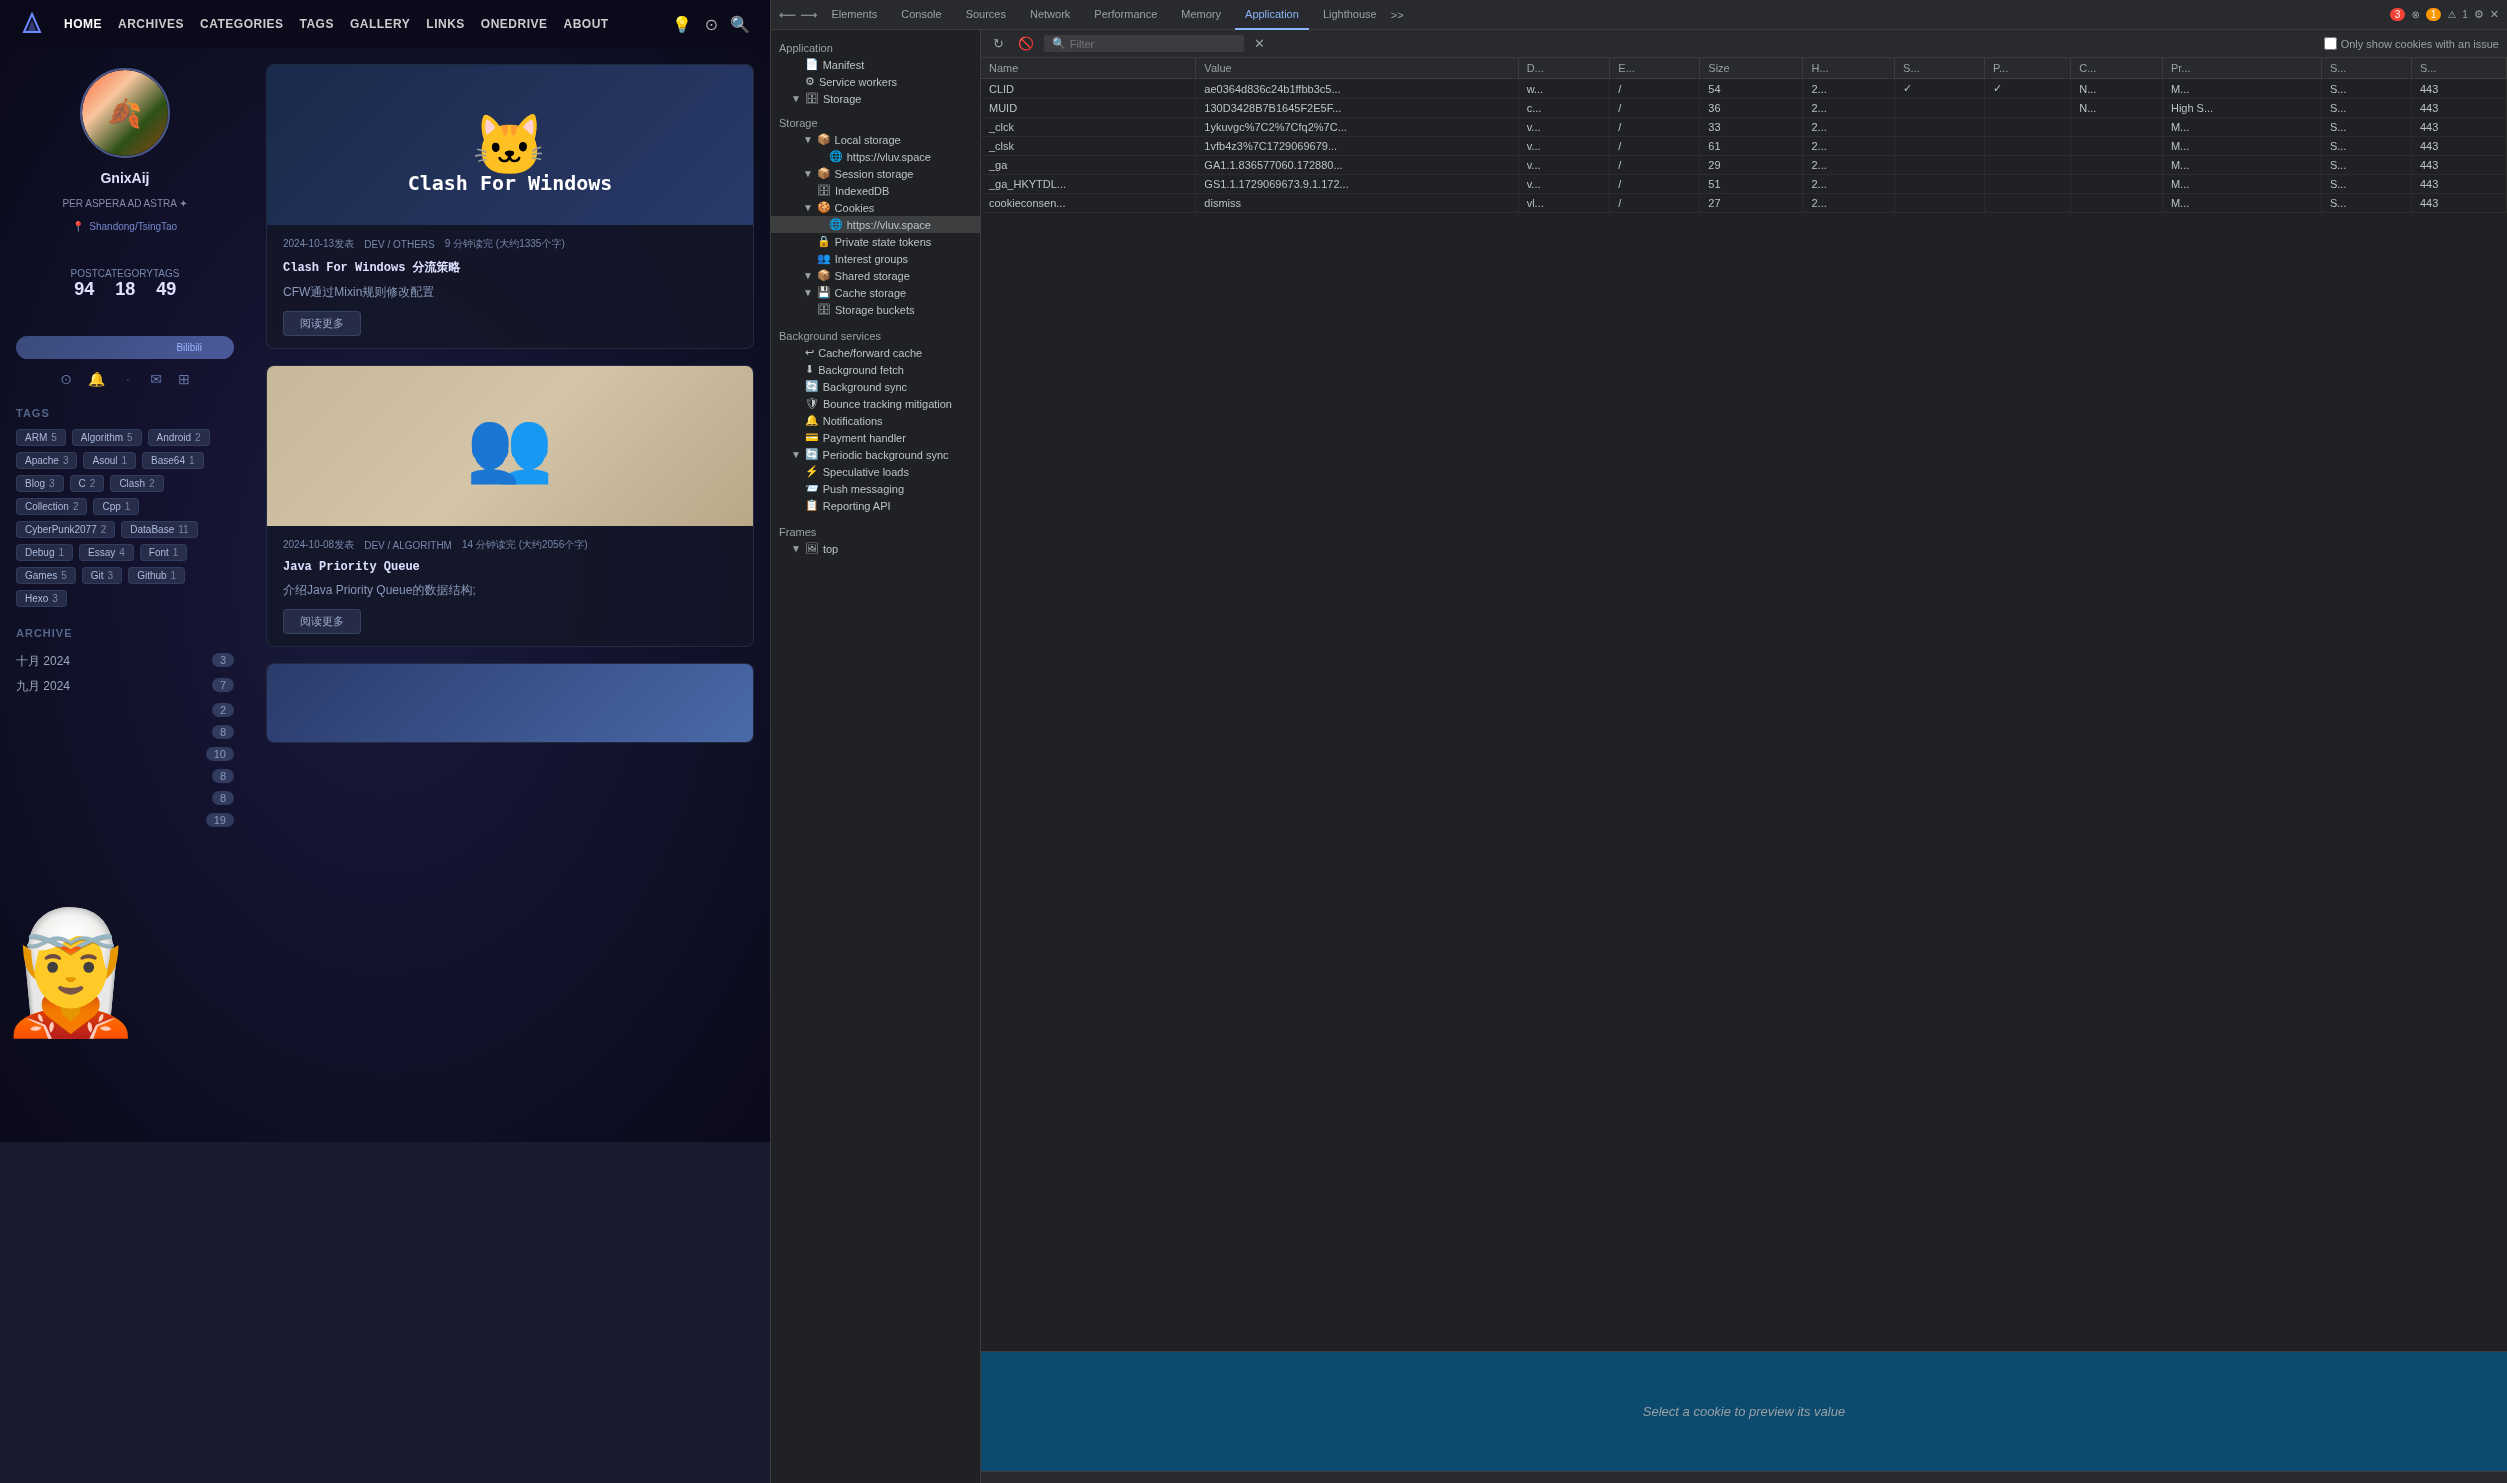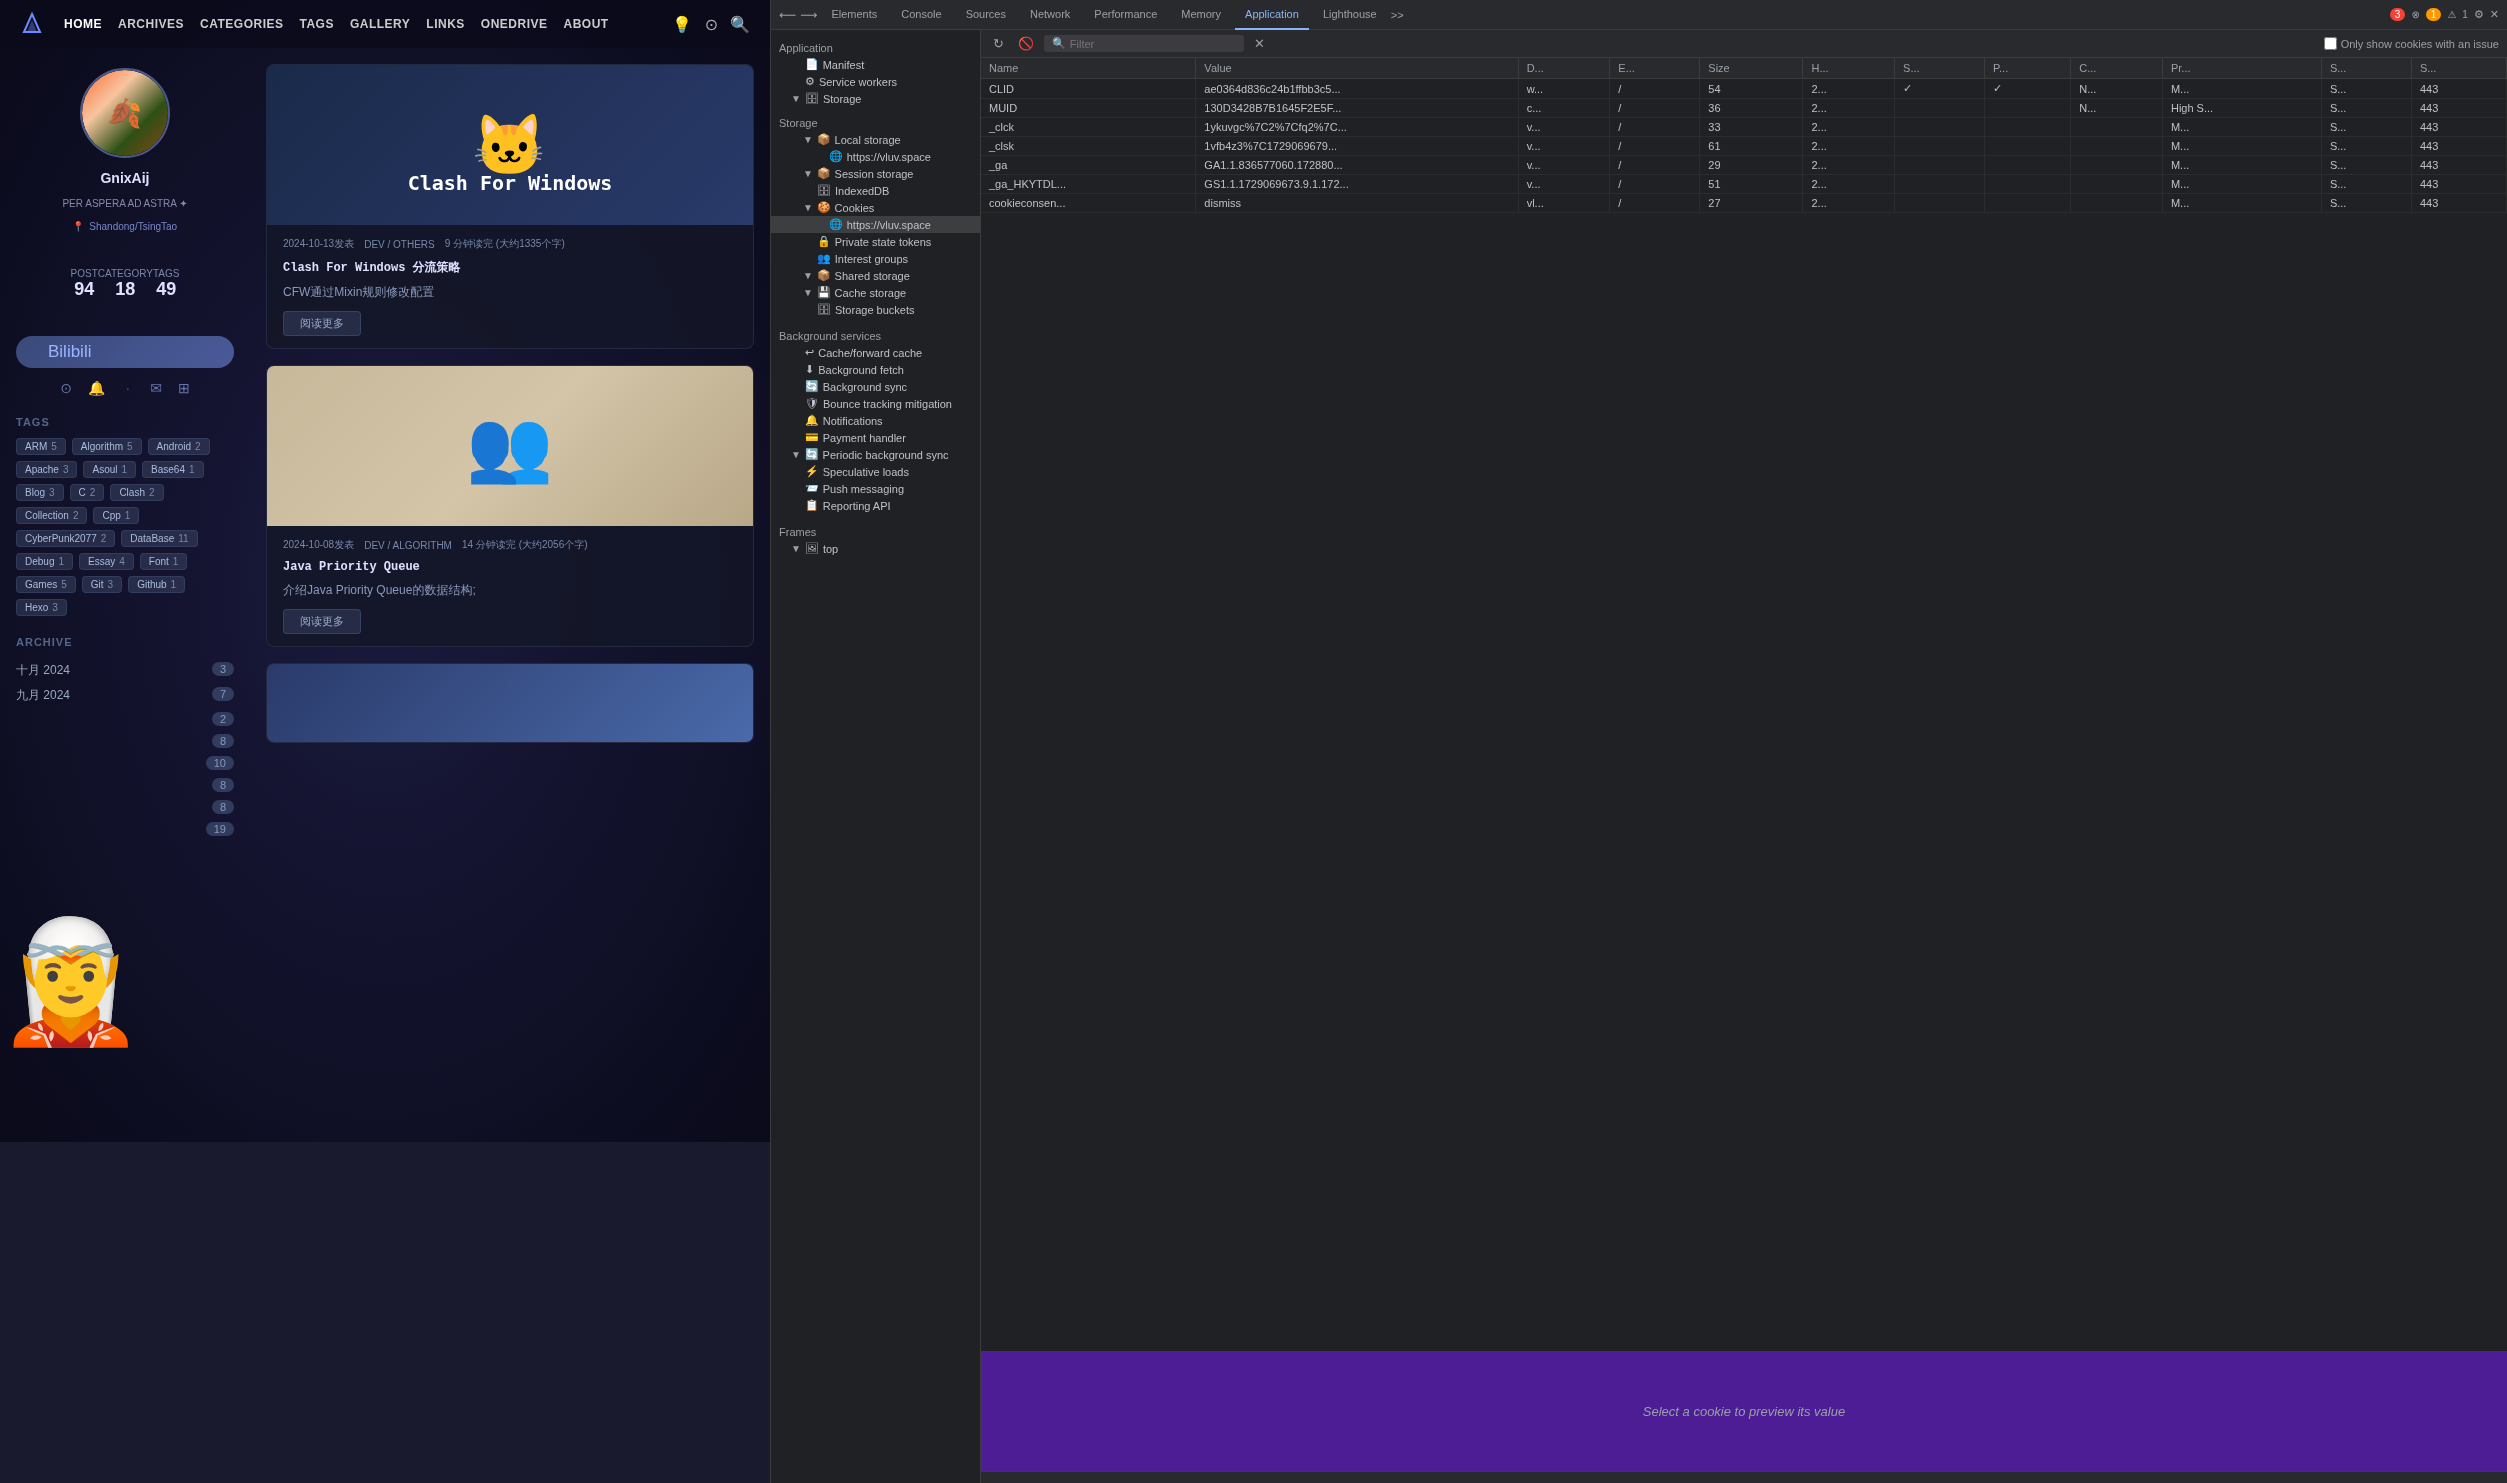--- a/index.html
+++ b/index.html
@@ -132,24 +132,24 @@
       font-size: 10px;
       text-transform: uppercase;
     }
 
     .bilibili-btn {
       background: linear-gradient(135deg, #3a4a7a, #4a5a9a);
       color: #9bb5ff;
       border: none;
       border-radius: 16px;
       padding: 6px 32px;
-      font-size: 17px;
+      font-size: 10px;
       cursor: pointer;
       width: 100%;
-      text-align: left;
+      text-align: right;
     }
 
     .social-icons {
       display: flex;
       gap: 16px;
       color: #6677aa;
       font-size: 14px;
     }
 
     .sidebar-section {
@@ -444,21 +444,21 @@
       white-space: nowrap;
       overflow: hidden;
       text-overflow: ellipsis;
       max-width: 80px;
       font-size: 11px;
     }
 
     
     .cookie-preview {
       height: 120px;
-      background: #4c1d95;
+      background: #0c4a6e;
       border-top: 1px solid #3c3c3c;
       display: flex;
       align-items: center;
       justify-content: center;
       color: #9aa0a6;
       font-size: 13px;
       font-style: italic;
     }
 
     

